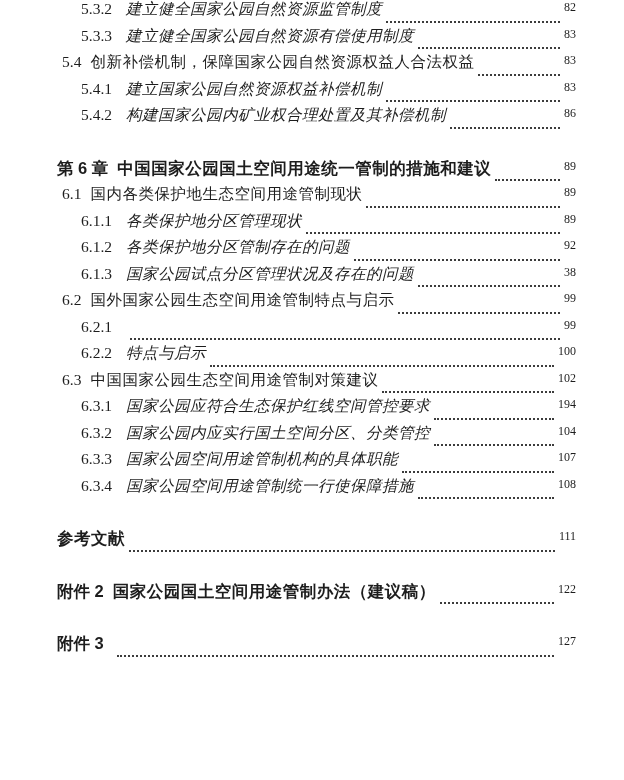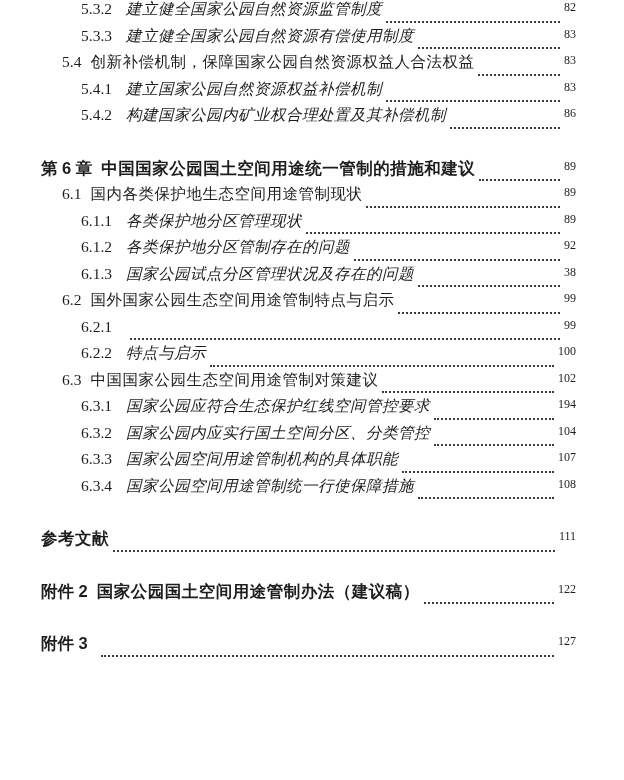--- a/index.html
+++ b/index.html
@@ -22,21 +22,21 @@
     width: 100%;
   }
   .row {
     display: flex;
     height: 26.5px;
     line-height: 1;
     white-space: nowrap;
   }
   .row span { line-height: 1.05; }
   
-  .lvl1 { margin-left: 41px; font-size: 16.5px; }
+  .lvl1 { margin-left: 57px; font-size: 16.5px; }
   .lvl2 { margin-left: 62px; font-size: 15.5px; }
   .lvl3 { margin-left: 81px; font-size: 15.5px; }
   
   .gap { margin-top: 26px; }
   
   .num {
     font-family: "Liberation Serif", "DejaVu Serif", serif;
     margin-right: 9px;
     white-space: pre;
   }

